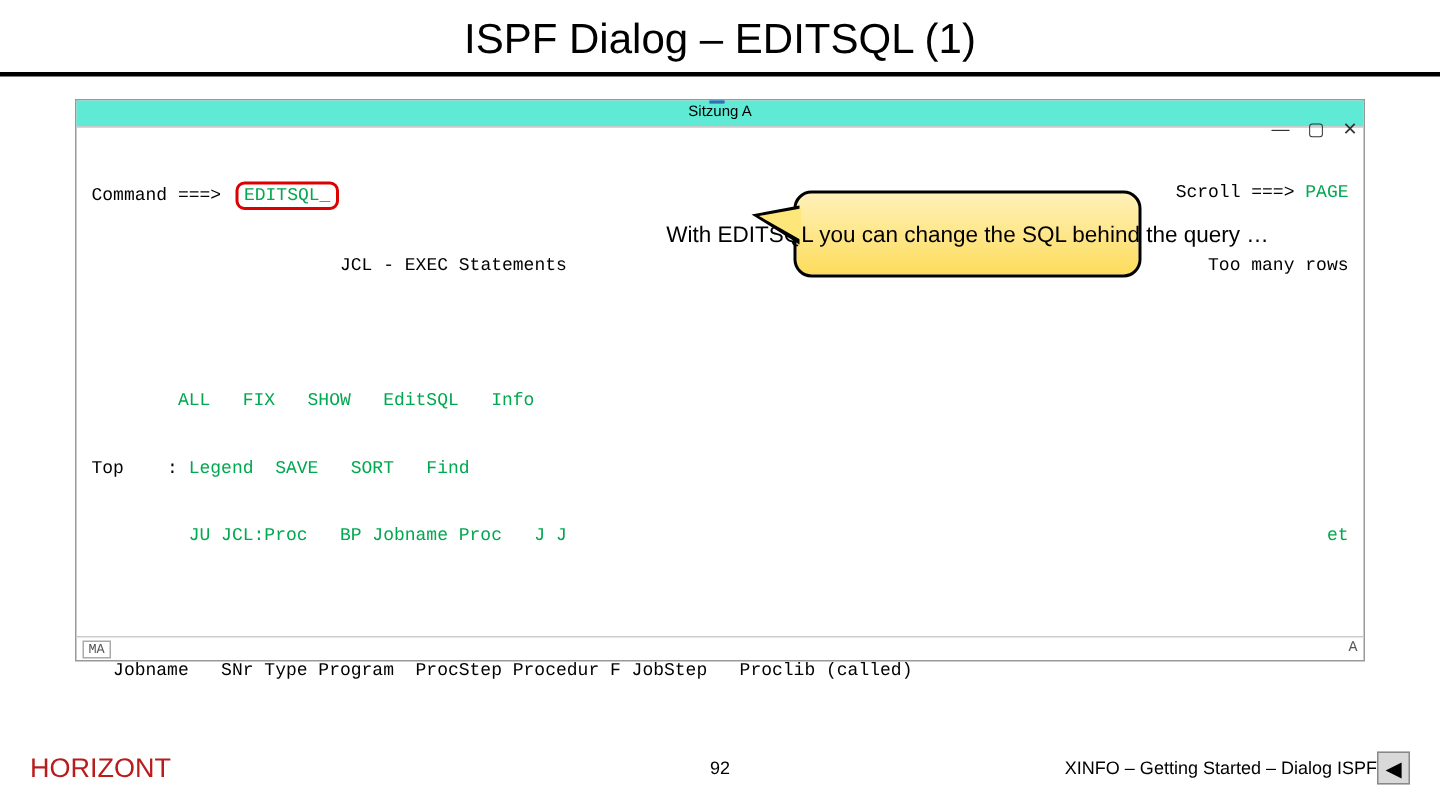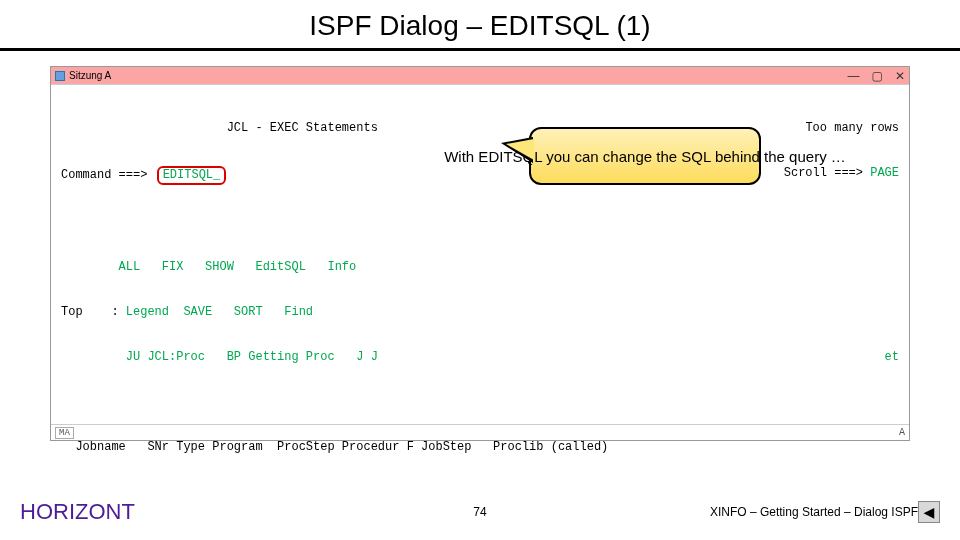--- a/index.html
+++ b/index.html
@@ -5,23 +5,24 @@
   * { box-sizing: border-box; margin: 0; padding: 0; }
   html, body { width: 960px; height: 540px; font-family: Arial, sans-serif; background: #fff; overflow: hidden; }
   .slide { width: 960px; height: 540px; position: relative; }
   .title { text-align: center; font-size: 28px; padding: 10px 0 6px 0; }
   .title-rule { border: none; border-top: 3px solid #000; margin: 0; }
   .window {
     position: absolute; left: 50px; top: 66px; width: 860px; height: 375px;
     border: 1px solid #999; background: #fff;
   }
   .win-titlebar {
-    height: 18px; background: #fca5a5; display: flex; align-items: center;
+    height: 18px; background: #5eead4; display: flex; align-items: center;
     font-size: 10px; padding: 0 4px; border-bottom: 1px solid #ccc;
     font-family: Tahoma, Arial, sans-serif;
+    flex-direction: column;
   }
   .win-icon { width: 10px; height: 10px; background: #64a0dc; border: 1px solid #2b72b5; margin-right: 4px; }
   .win-controls { margin-left: auto; display: flex; gap: 12px; font-size: 12px; color: #333; }
   .win-controls span { cursor: default; line-height: 1; }
   .term {
     font-family: "Courier New", monospace; font-size: 12px; line-height: 15px;
     padding: 6px 10px 2px 10px; color: #000; white-space: pre; position: relative;
   }
   .term-row { display: flex; }
   .term-row .left { flex: 0 0 auto; }
@@ -50,21 +51,21 @@
   .statusbar {
     position: absolute; bottom: 0; left: 0; right: 0; height: 16px;
     border-top: 1px solid #ccc; display: flex; align-items: center;
     font-size: 10px; font-family: "Courier New", monospace; color: #555; padding: 0 4px; justify-content: space-between;
   }
   .statusbar .sb-pill { border: 1px solid #aaa; padding: 0 3px; font-size: 9px; margin-right: 4px; }
   .footer {
     position: absolute; bottom: 0; left: 0; right: 0; height: 56px;
     display: flex; align-items: center; padding: 0 20px;
   }
-  .footer .brand { font-size: 22px; color: #4c1d95; font-family: Arial, sans-serif; }
+  .footer .brand { font-size: 18px; color: #b91c1c; font-family: Arial, sans-serif; }
   .footer .pageno { position: absolute; left: 50%; transform: translateX(-50%); font-size: 12px; }
   .footer .right-text { margin-left: auto; font-size: 12px; display: flex; align-items: center; gap: 0; }
   .nav-btn {
     width: 22px; height: 22px; background: #d9d9d9; border: 1px solid #888;
     display: inline-flex; align-items: center; justify-content: center; font-size: 14px;
   }
 </style>
 </head>
 <body>
 
@@ -78,45 +79,45 @@
       <span>Sitzung A</span>
       <div class="win-controls">
         <span>—</span>
         <span>▢</span>
         <span>✕</span>
       </div>
     </div>
 
     <div class="term">
       <div class="term-row">
+        <span class="left"><span>Command ===&gt;</span> <span class="cmd-box"><span class="green">EDITSQL_</span></span></span>
+        <span class="right-cell"><span>Scroll ===&gt;</span> <span class="green">PAGE</span></span>
+      </div>
+      <div class="term-row">
         <span class="left">                       <span>JCL - EXEC Statements</span></span>
         <span class="right-cell">Too many rows</span>
-      </div>
-      <div class="term-row">
-        <span class="left"><span>Command ===&gt;</span> <span class="cmd-box"><span class="green">EDITSQL_</span></span></span>
-        <span class="right-cell"><span>Scroll ===&gt;</span> <span class="green">PAGE</span></span>
       </div>
       <div>&nbsp;</div>
       <div>        <span class="green">ALL   FIX   SHOW   EditSQL   Info</span></div>
       <div><span>Top    :</span><span class="green"> Legend  SAVE   SORT   Find</span></div>
-      <div class="term-row"><span class="left green">         JU JCL:Proc   BP Getting Proc   J J</span><span class="right-cell green">et</span></div>
+      <div class="term-row"><span class="left green">         JU JCL:Proc   BP Jobname Proc   J J</span><span class="right-cell green">et</span></div>
       <div>&nbsp;</div>
       <div>  Jobname   SNr Type Program  ProcStep Procedur F JobStep   Proclib (called)</div>
       
 
       <div class="callout">With EDITSQL you can change the SQL behind the query …</div>
     </div>
 
     <div class="statusbar">
       <span class="sb-pill">MA</span>
       <span style="margin-left:30px">A</span>
     </div>
   </div>
 
   <div class="footer">
     <span class="brand">HORIZONT</span>
-    <span class="pageno">74</span>
+    <span class="pageno">92</span>
     <span class="right-text">
       <span>XINFO – Getting Started – Dialog ISPF</span>
       <span class="nav-btn">◀</span>
     </span>
   </div>
 </div>
 
 </body></html>

